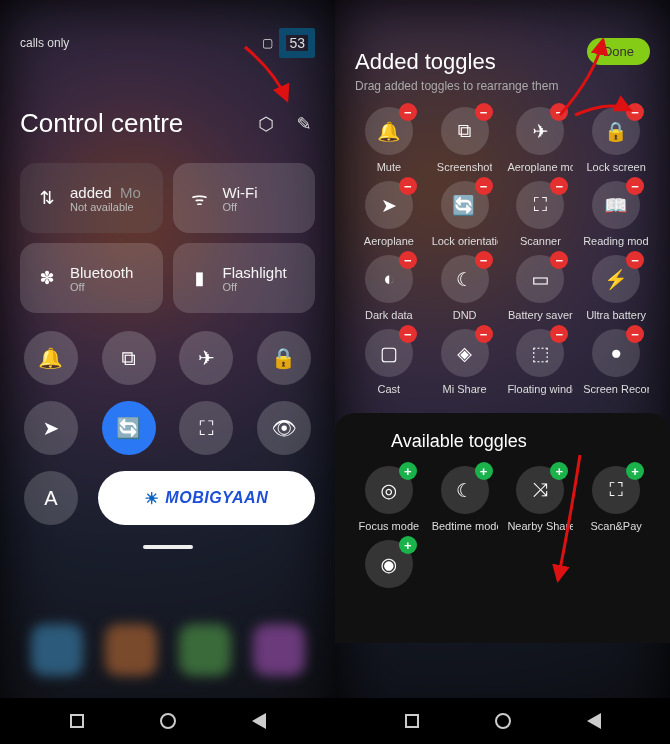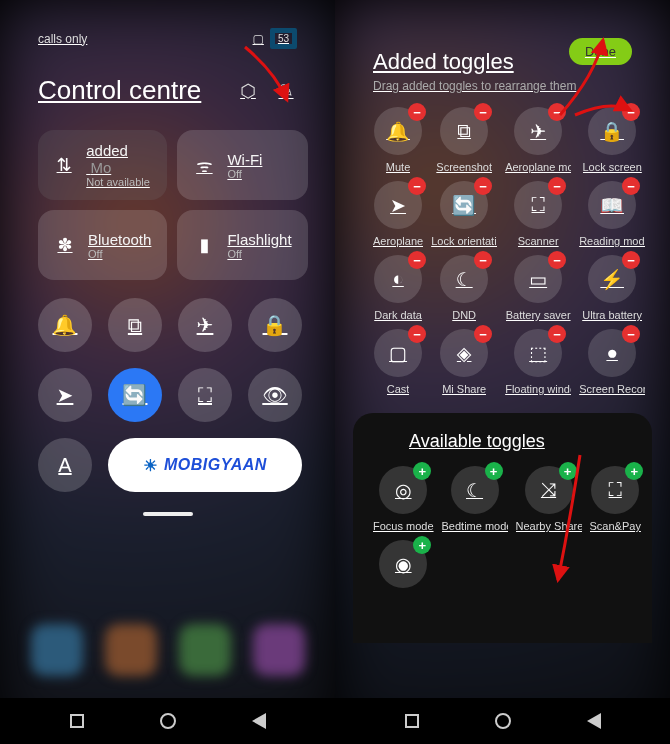--- a/index.html
+++ b/index.html
@@ -18,32 +18,32 @@
     height: 744px;
     position: relative;
     overflow: hidden;
   }
   .phone-bg {
     position: absolute;
     inset: 0;
     background: radial-gradient(circle at 40% 30%, #6b3a2a 0%, #3a2841 25%, #1a1f2e 55%, #0f1014 100%);
     filter: blur(30px);
   }
-  .phone-content { position: relative; z-index: 2; padding: 0 38px; height: 100%; text-decoration: underline; }
+  .phone-content { position: relative; z-index: 2; padding: 0 20px; height: 100%; }
   
   .status-bar {
     display: flex; align-items: center; justify-content: space-between;
     padding-top: 28px; font-size: 12px; color: #ddd;
   }
   .status-right { display: flex; align-items: center; gap: 6px; }
-  .battery-box { border: 5px solid #0c4a6e; border-radius: 2px; padding: 0 3px; font-size: 10px; }
+  .battery-box { border: 7px solid #0c4a6e; border-radius: 2px; padding: 0 3px; font-size: 14px; }
   
   .title-row {
     display: flex; align-items: center; justify-content: space-between;
-    margin-top: 26px;
+    margin-top: 50px;
   }
   .title-row h1 { font-size: 26px; font-weight: 500; }
   .title-icons { display: flex; gap: 16px; font-size: 18px; color: #ddd; }
   .icon-btn { width: 22px; height: 22px; display:flex; align-items:center; justify-content:center; }
   
   .big-grid { display: grid; grid-template-columns: 1fr 1fr; gap: 10px; margin-top: 24px; }
   .big-tile {
     background: rgba(255,255,255,0.15);
     border-radius: 16px;
     padding: 14px 16px;

